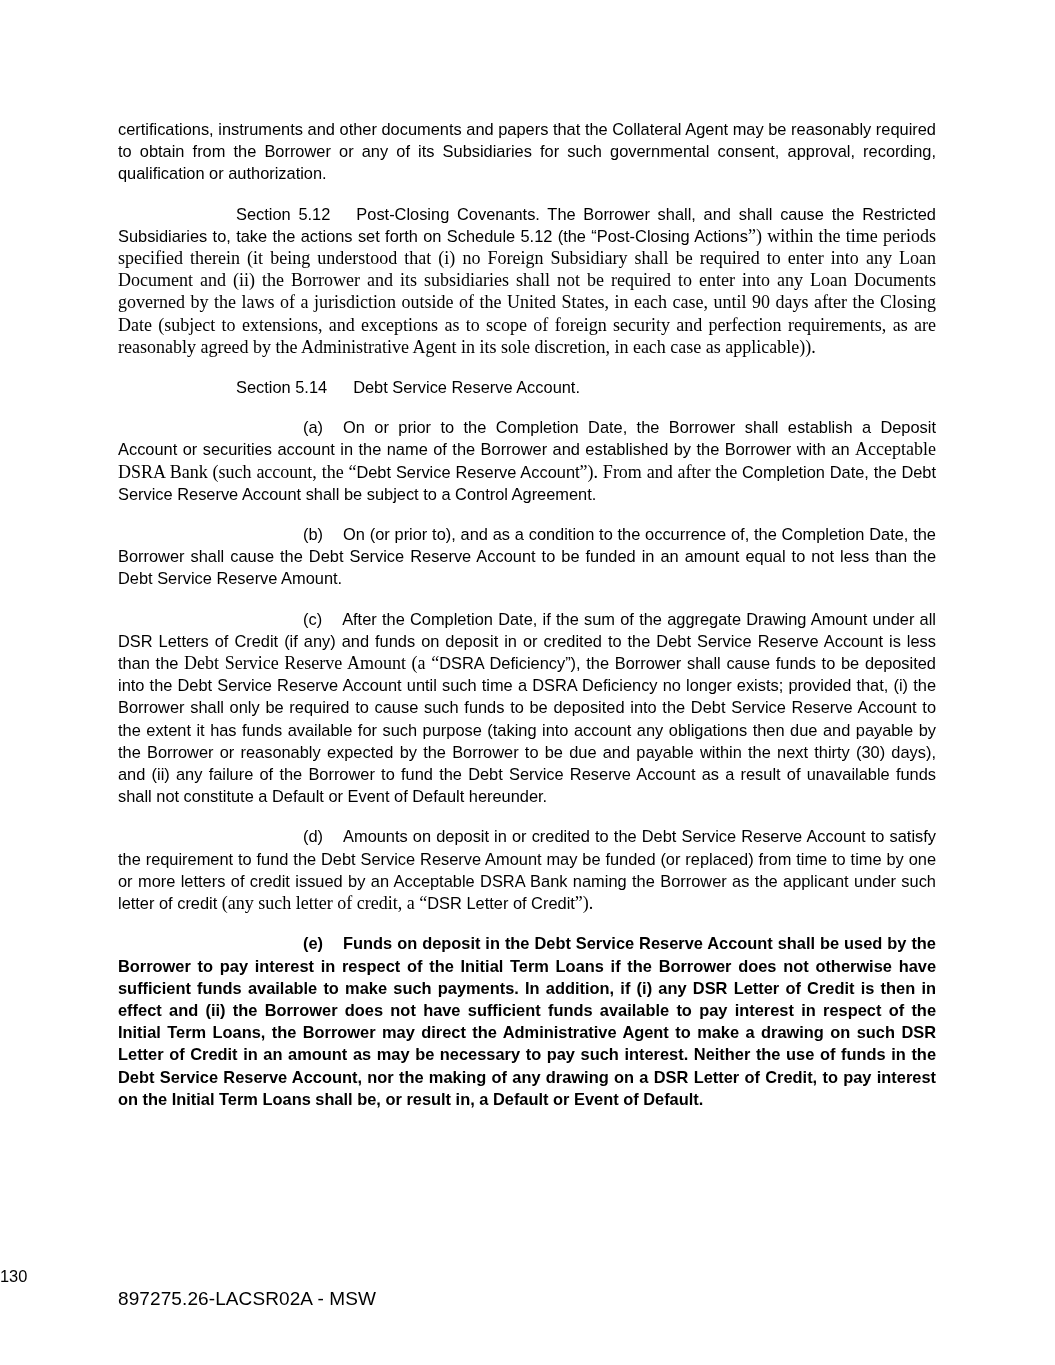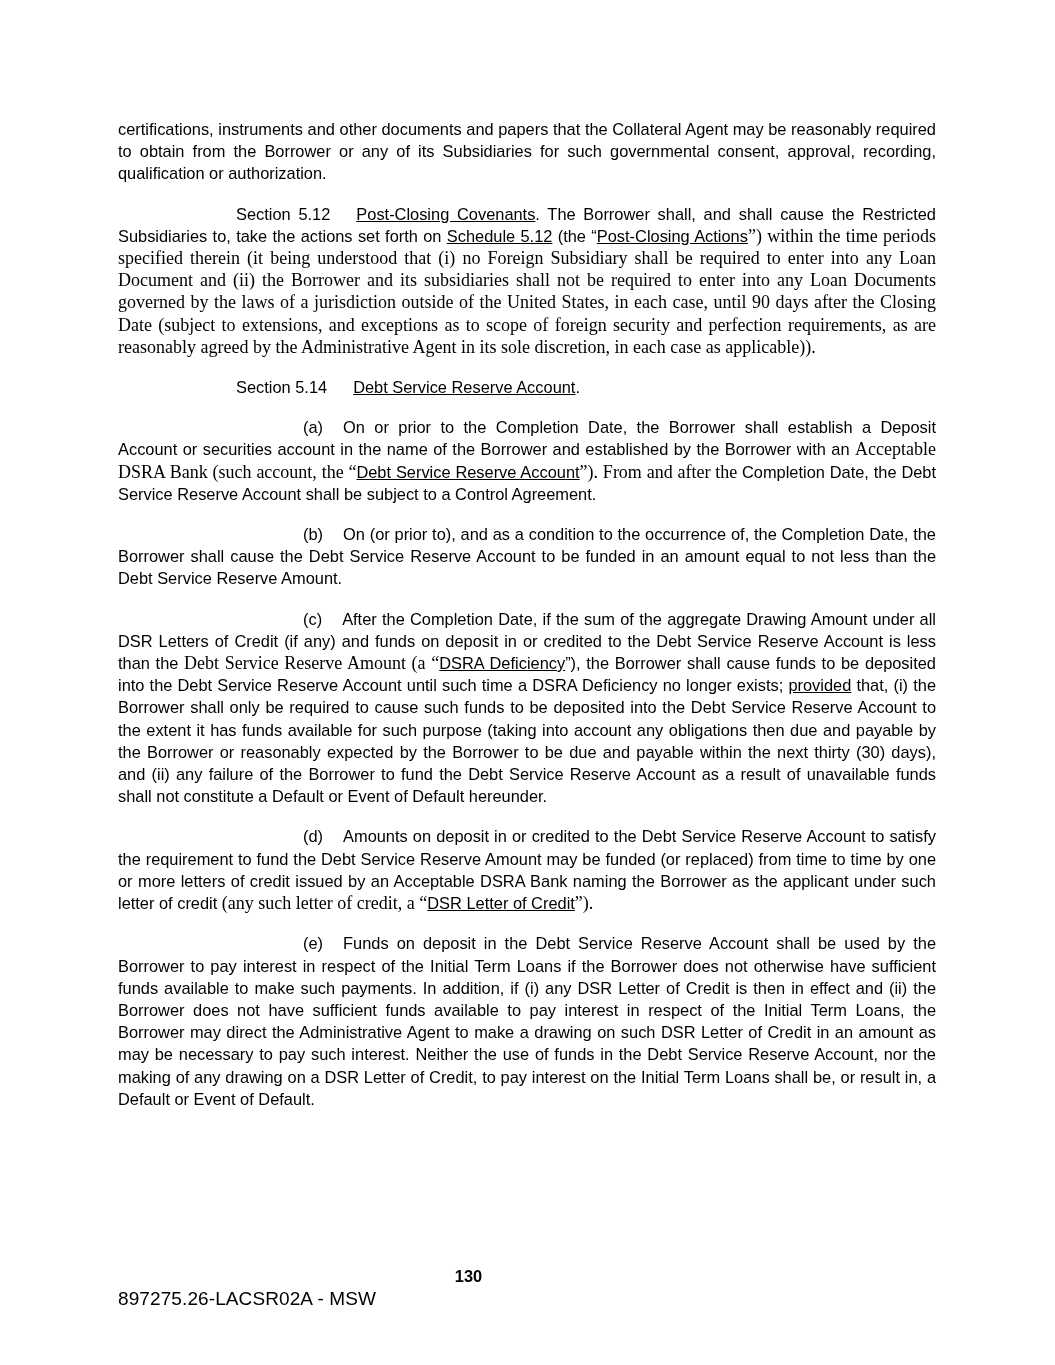--- a/index.html
+++ b/index.html
@@ -23,53 +23,52 @@
     top: 118px;
     width: 818px;
   }
   p.para {
     margin: 0 0 18px 0;
     font-size: 16.4px;
     line-height: 22.2px;
     text-align: justify;
     text-justify: inter-word;
   }
-  p.para:last-child { margin-bottom: 0; }
+  p.para:last-child { margin-bottom: 0; font-weight: bold; }
   .indent {
     display: inline-block;
     width: 118px;
   }
   .indent-sm {
     display: inline-block;
     width: 185px;
   }
-  .u { text-decoration: underline; }
+  .u { }
   .serif {
     font-family: "Liberation Serif", serif;
     font-size: 18px;
   }
   .sec-gap { display: inline-block; width: 20px; }
   .sec-gap-wide { display: inline-block; width: 26px; }
   .footer-id {
     position: absolute;
     left: 118px;
     top: 1288px;
     font-size: 19px;
     font-family: "Liberation Sans", sans-serif;
     letter-spacing: 0.1px;
   }
   .page-number {
     position: absolute;
     top: 1267px;
     left: 0;
     width: 937px;
-    text-align: center;
+    text-align: left;
     font-size: 16.4px;
     font-family: "Liberation Sans", sans-serif;
-    font-weight: bold;
   }
 </style>
 </head>
 <body>
 
 <div class="page">
 
   <div class="body-area">
 
     <p class="para"><span>certifications, instruments and other documents and papers that the Collateral Agent may be reasonably required to obtain from the Borrower or any of its Subsidiaries for such governmental consent, approval, recording, qualification or authorization.</span></p>

